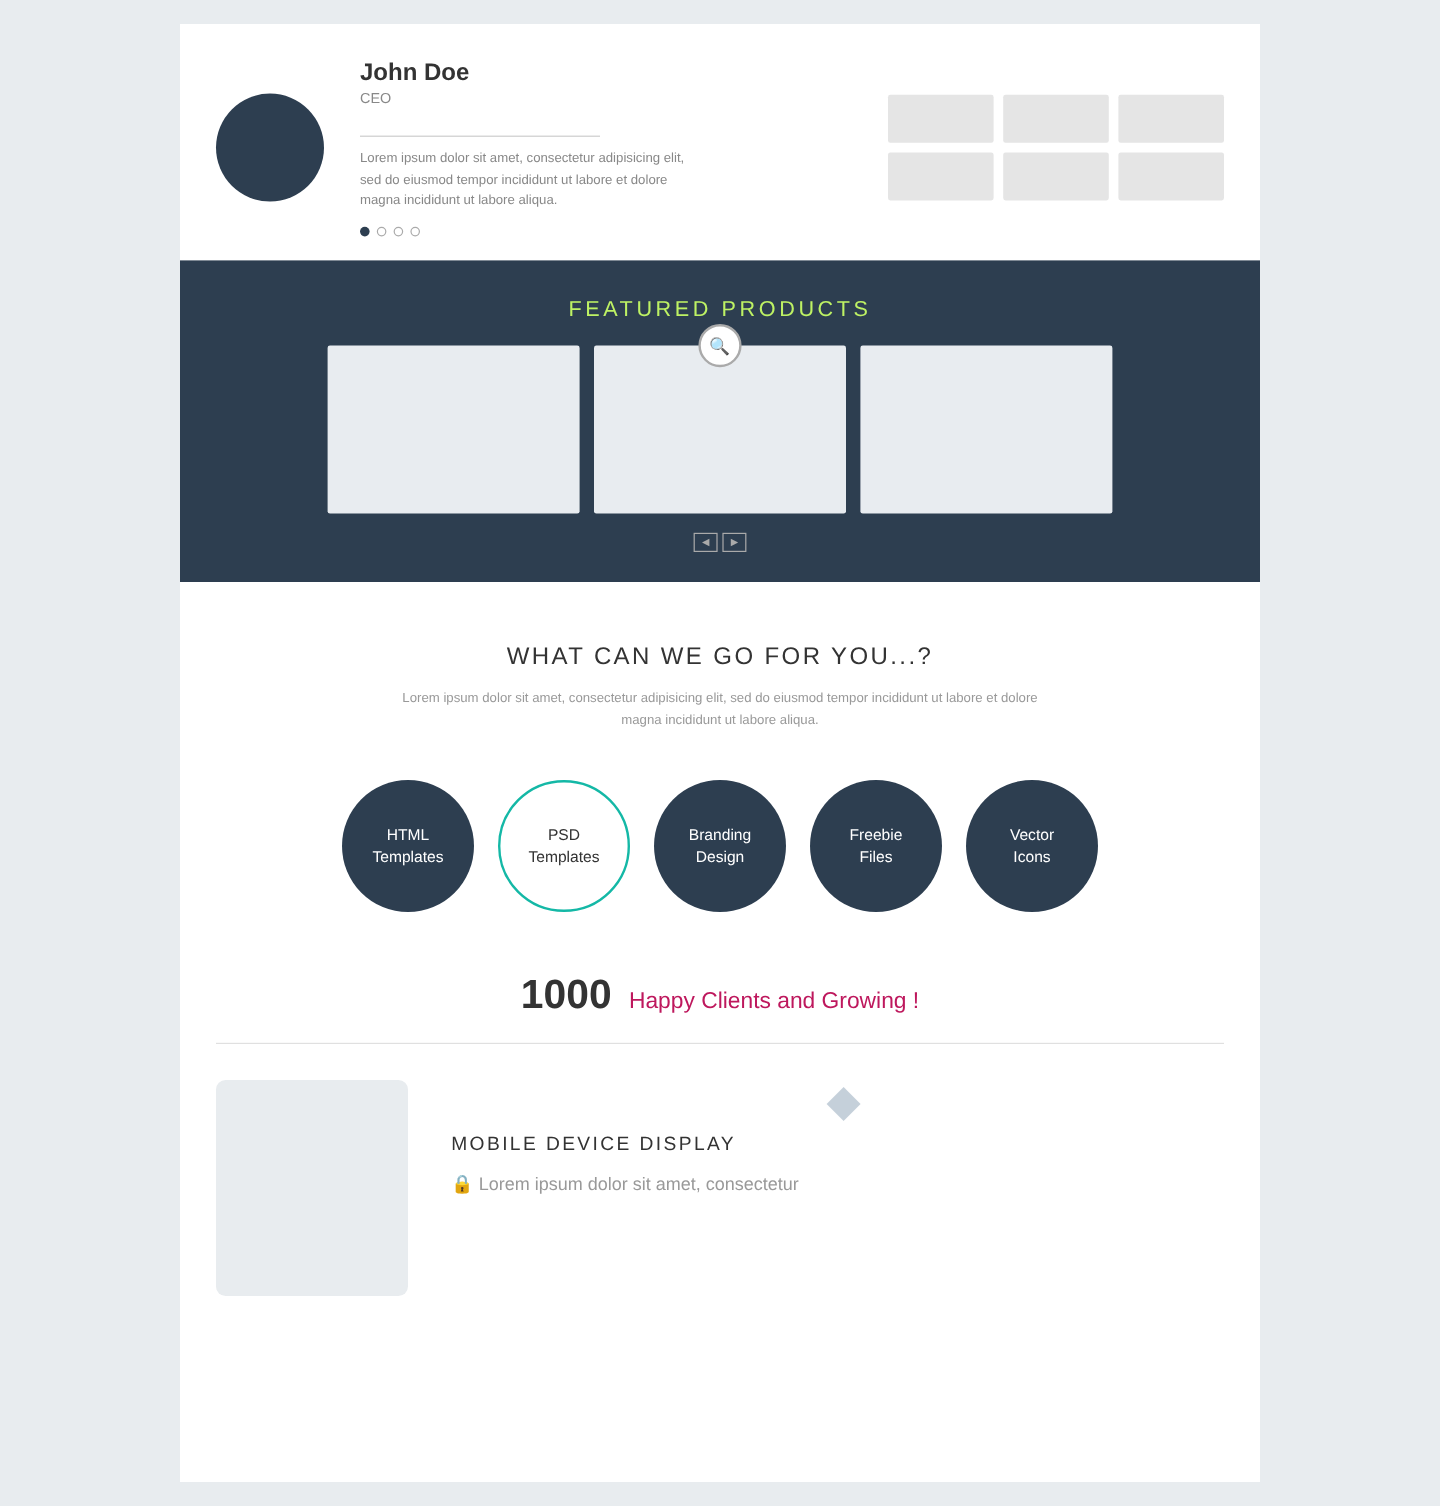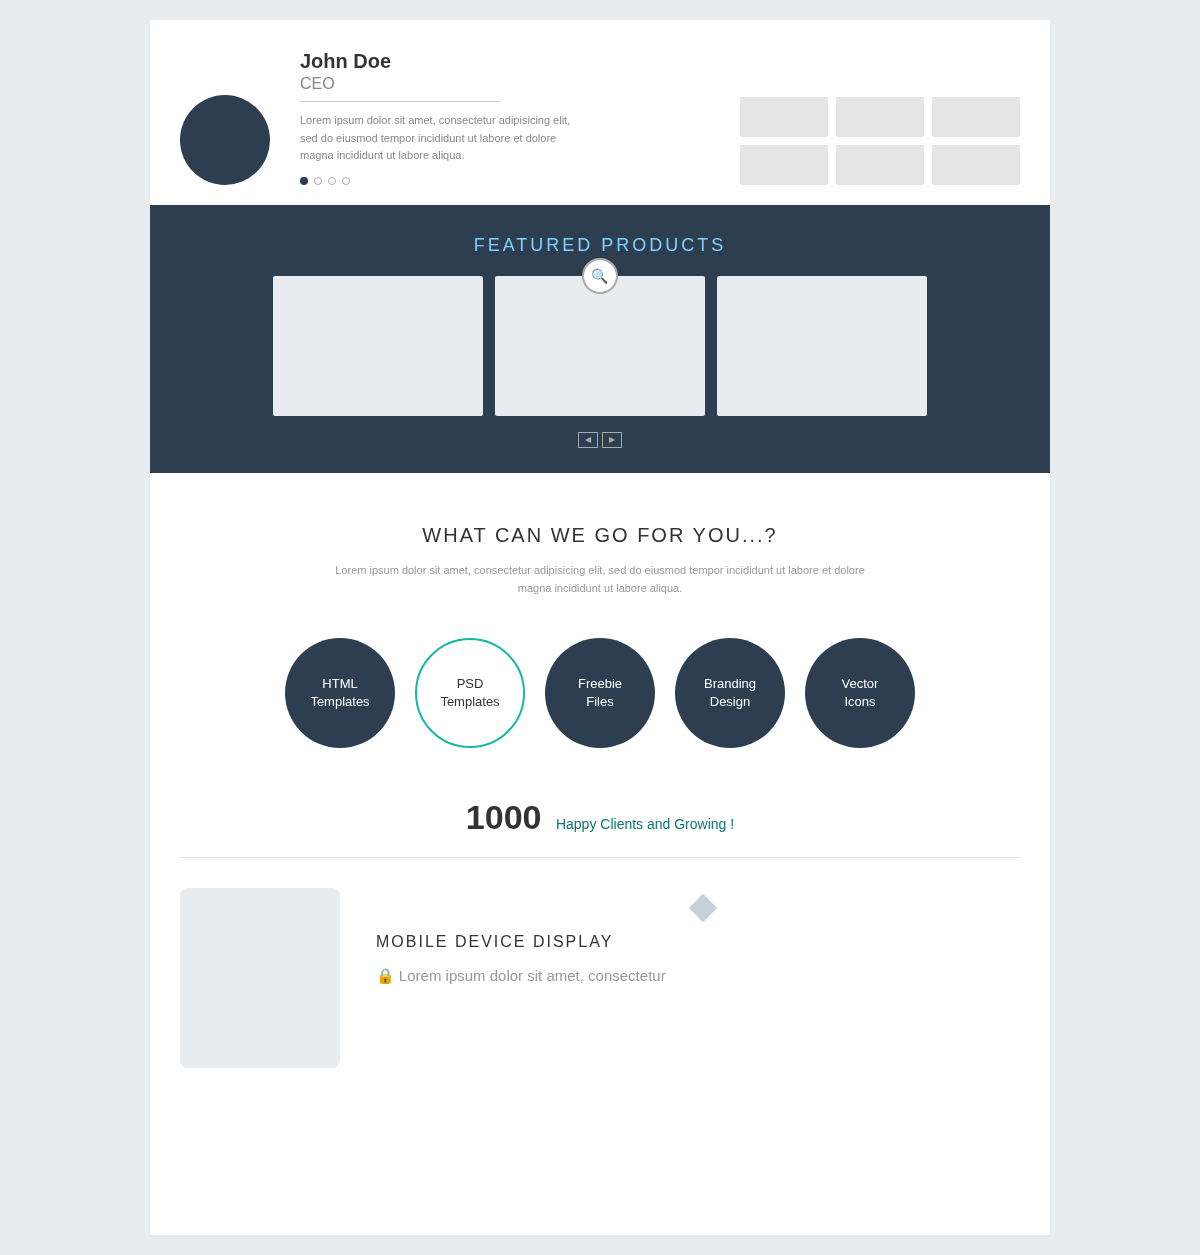--- a/index.html
+++ b/index.html
@@ -23,42 +23,42 @@
       background-color: #ffffff;
       width: 100%;
       max-width: 900px;
     }
 
     
     .profile-section {
       display: flex;
       padding: 30px 30px 20px 30px;
       gap: 30px;
-      align-items: flex-end;
+      align-items: center;
     }
     .avatar-circle {
       width: 90px;
       height: 90px;
       border-radius: 50%;
       background-color: #2d3e50;
       flex-shrink: 0;
     }
     .profile-info {
       flex: 1;
     }
     .profile-name {
       font-size: 20px;
       font-weight: bold;
       color: #333;
       margin-bottom: 2px;
     }
     .profile-title {
-      font-size: 16px;
+      font-size: 12px;
       color: #888;
-      margin-bottom: 8px;
+      margin-bottom: 24px;
     }
     .profile-divider {
       border: none;
       border-top: 1px solid #ccc;
       margin-bottom: 10px;
       width: 200px;
     }
     .profile-bio {
       font-size: 11px;
       color: #888;
@@ -93,21 +93,21 @@
     }
 
     
     .featured-section {
       background-color: #2d3e50;
       margin: 0;
       padding: 30px 30px 25px;
       text-align: center;
     }
     .featured-title {
-      color: #7dd3fc;
+      color: #bef264;
       font-size: 18px;
       letter-spacing: 3px;
       margin-bottom: 20px;
       font-weight: normal;
     }
     .product-cards {
       display: flex;
       gap: 12px;
       justify-content: center;
       position: relative;
@@ -211,22 +211,22 @@
       padding: 20px 30px;
       text-align: center;
     }
     .counter-number {
       font-size: 34px;
       font-weight: bold;
       color: #333;
       margin-right: 10px;
     }
     .counter-sub {
-      font-size: 14px;
-      color: #0f766e;
+      font-size: 19px;
+      color: #be185d;
       font-weight: normal;
     }
 
     
     .section-divider {
       border: none;
       border-top: 1px solid #e0e0e0;
       margin: 0 30px;
     }
 
@@ -322,22 +322,22 @@
     </div>
 
     <div class="what-section">
       <div class="what-title">WHAT CAN WE GO FOR YOU...?</div>
       <div class="what-desc">Lorem ipsum dolor sit amet, consectetur adipisicing elit, sed do eiusmod tempor incididunt ut labore et  dolore magna incididunt ut labore aliqua.</div>
     </div>
 
     <div class="services-section">
       <div class="service-circle">HTML<br>Templates</div>
       <div class="service-circle outline">PSD<br>Templates</div>
+      <div class="service-circle">Branding<br>Design</div>
       <div class="service-circle">Freebie<br>Files</div>
-      <div class="service-circle">Branding<br>Design</div>
       <div class="service-circle">Vector<br>Icons</div>
     </div>
 
     <div class="counter-section">
       <span class="counter-number">1000</span>
       <span class="counter-sub">Happy Clients and Growing !</span>
     </div>
 
     <hr class="section-divider">
 

